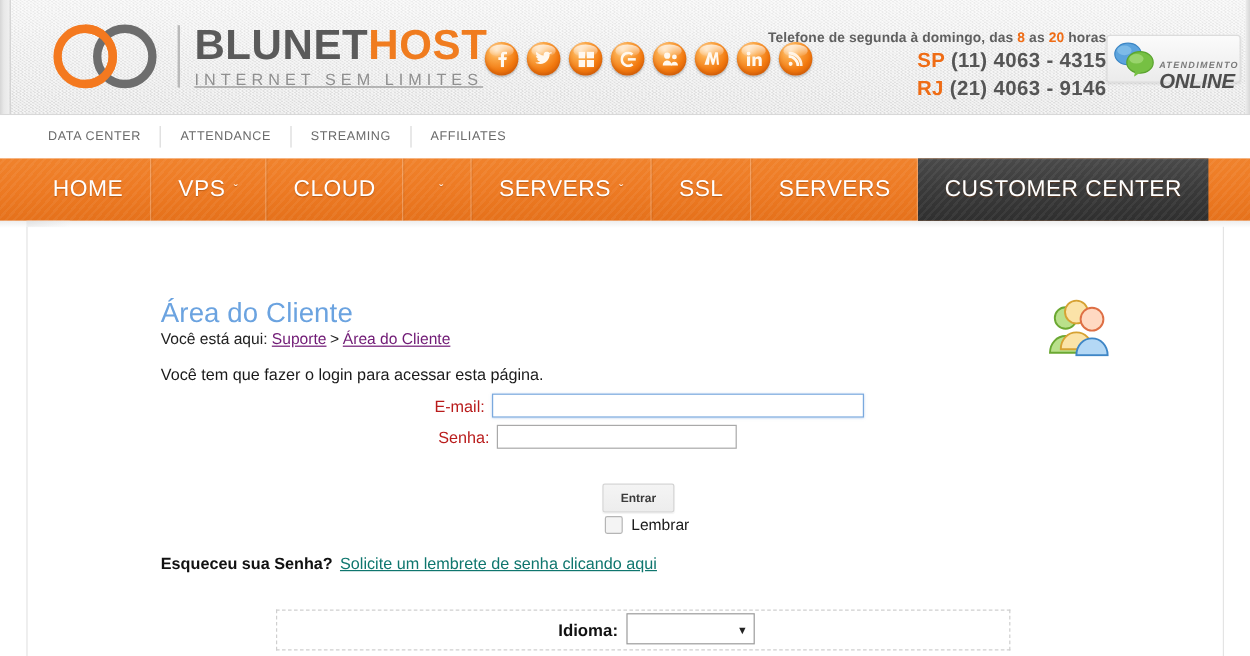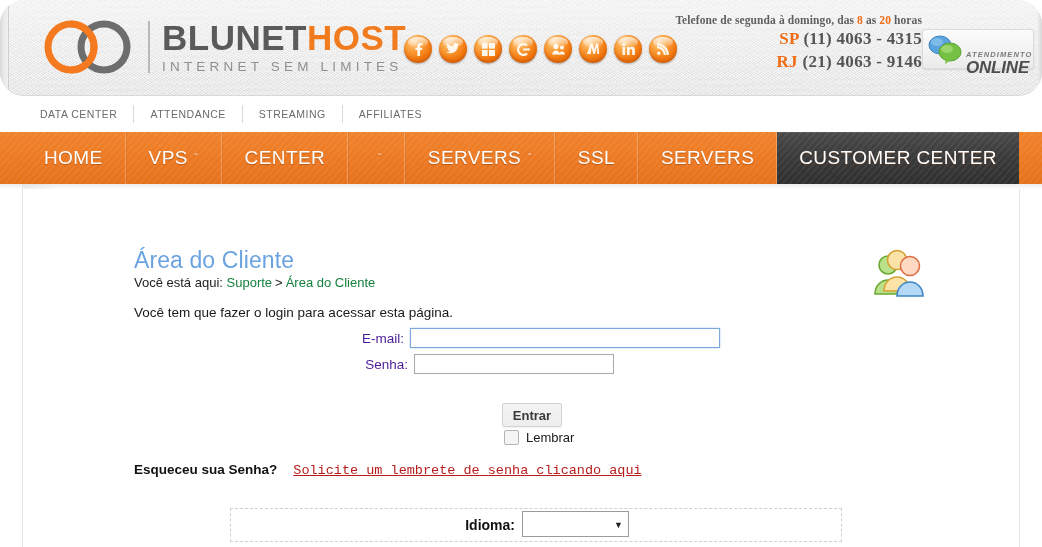--- a/index.html
+++ b/index.html
@@ -23,21 +23,20 @@
 
   
   .header {
     position: absolute;
     left: 0; top: 0;
     width: 1042px; height: 95px;
     background:
       linear-gradient(180deg, #f3f3f3 0%, #ebebeb 45%, #e2e2e2 100%);
     border-bottom: 1px solid #d8d8d8;
     overflow: hidden;
-    border-radius: 24px;
   }
   .header:before {
     content: "";
     position: absolute;
     inset: 0;
     background-image:
       repeating-linear-gradient(35deg, rgba(255,255,255,0.45) 0 1px, rgba(0,0,0,0.012) 1px 2px),
       repeating-linear-gradient(-35deg, rgba(255,255,255,0.35) 0 1px, rgba(0,0,0,0.010) 1px 2px);
     pointer-events: none;
   }
@@ -79,20 +78,21 @@
     color: #5a5a5a;
     white-space: nowrap;
   }
   .logo-main .orange { color: #f07c1f; }
   .logo-sub {
     font-size: 13.5px;
     letter-spacing: 4.2px;
     color: #8f8f8f;
     margin-top: 5px;
     white-space: nowrap;
+    text-decoration: underline;
   }
 
   
   .social {
     position: absolute;
     left: 404px; top: 35px;
     display: flex;
     gap: 7px;
   }
   .social-btn {
@@ -119,24 +119,23 @@
     width: 20px; height: 10px;
     border-radius: 50% 50% 42% 42%;
     background: linear-gradient(180deg, rgba(255,255,255,0.75), rgba(255,255,255,0.05));
     pointer-events: none;
   }
   .social-btn svg { position: relative; z-index: 1; }
 
   
   .phone-block {
     position: absolute;
-    right: 120px; top: 14px;
+    right: 120px; top: 26px;
     text-align: right;
     width: 320px;
-    font-family: Liberation Serif, serif;
   }
   .phone-hours {
     font-size: 11.5px;
     font-weight: bold;
     color: #5f5f5f;
     white-space: nowrap;
     letter-spacing: 0.1px;
   }
   .phone-hours .hl { color: #ef6c15; }
   .phone-line {
@@ -311,21 +310,22 @@
     white-space: nowrap;
   }
   .breadcrumb {
     position: absolute;
     left: 76px; top: 86px;
     font-size: 13px;
     color: #222;
     white-space: nowrap;
   }
   .breadcrumb a {
-    color: #15803d;
+    color: #701a75;
+    text-decoration: underline;
     cursor: pointer;
   }
   .breadcrumb .sep { color: #222; margin: 0 3px; }
 
   .login-note {
     position: absolute;
     left: 76px; top: 116px;
     font-size: 13.5px;
     color: #1a1a1a;
     white-space: nowrap;
@@ -334,21 +334,21 @@
   
   .form-row {
     position: absolute;
     display: flex;
     align-items: center;
   }
   .row-email { left: 0px; top: 139px; width: 662px; justify-content: flex-end; }
   .row-pass  { left: 0px; top: 165px; width: 556px; justify-content: flex-end; }
   .form-label {
     font-size: 13.5px;
-    color: #4c1d95;
+    color: #b91c1c;
     margin-right: 6px;
     white-space: nowrap;
   }
   .txt-input {
     height: 20px;
     box-sizing: border-box;
     font-size: 13px;
     font-family: "Liberation Sans", sans-serif;
     padding: 1px 3px;
     outline: none;
@@ -365,21 +365,21 @@
   }
 
   .submit-btn {
     position: absolute;
     left: 502px; top: 403px;
     width: 60px; height: 24px;
     background: linear-gradient(180deg,#f4f4f4 0%, #ededed 100%);
     border: 1px solid #d3d3d3;
     border-radius: 2px;
     font-family: "Liberation Sans", sans-serif;
-    font-size: 13px;
+    font-size: 10px;
     font-weight: bold;
     color: #3a3a3a;
     cursor: pointer;
     box-shadow: 0 1px 1px rgba(0,0,0,0.05);
   }
   .remember-wrap {
     position: absolute;
     left: 504px; top: 430px;
     display: flex;
     align-items: flex-end;
@@ -398,26 +398,25 @@
 
   .forgot {
     position: absolute;
     left: 134px; top: 462px;
     font-size: 13.5px;
     color: #111;
     font-weight: bold;
     white-space: nowrap;
   }
   .forgot a {
-    color: #b91c1c;
+    color: #0f766e;
     text-decoration: underline;
     font-weight: normal;
     cursor: pointer;
-    margin-left: 16px;
-    font-family: Liberation Mono, monospace;
+    margin-left: 6px;
   }
 
   .lang-box {
     position: absolute;
     left: 230px; top: 508px;
     width: 612px; height: 34px;
     border: 1px dashed #cfcfcf;
     box-sizing: border-box;
     display: flex;
     align-items: center;
@@ -571,21 +570,21 @@
   <div class="mainnav-bg"></div>
   <div class="mainnav">
     <div class="nav-item">
       <span>HOME</span>
     </div>
     <div class="nav-item">
       <span>VPS</span>
       <span class="caret">ˇ</span>
     </div>
     <div class="nav-item">
-      <span>CENTER</span>
+      <span>CLOUD</span>
     </div>
     <div class="nav-item">
       <span class="caret">ˇ</span>
     </div>
     <div class="nav-item">
       <span>SERVERS</span>
       <span class="caret">ˇ</span>
     </div>
     <div class="nav-item">
       <span>SSL</span>

